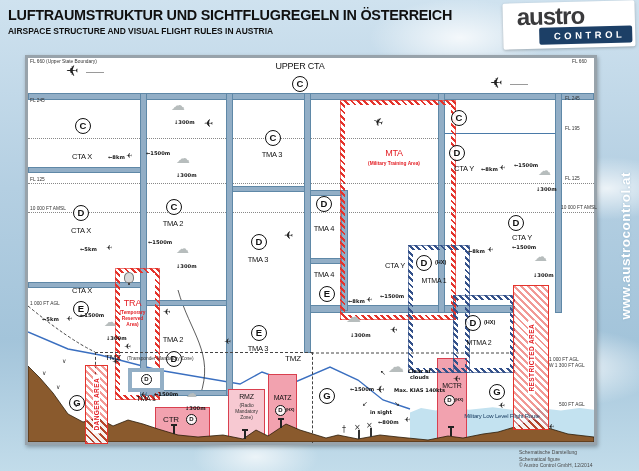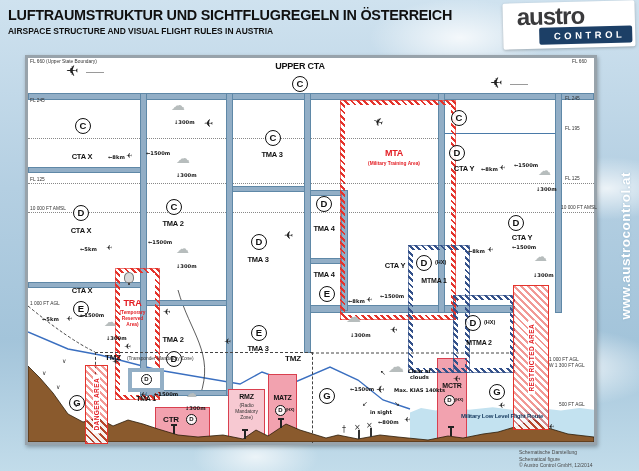--- a/index.html
+++ b/index.html
@@ -24,21 +24,21 @@
     font-weight:bold;letter-spacing:3.5px;padding:3px 7px 3px 15px;border-radius:2px;}
   .site{right:6px;top:172px;writing-mode:vertical-rl;transform:rotate(180deg);color:#fff;
     font-weight:bold;font-size:13.5px;letter-spacing:.5px;text-shadow:0 0 2px rgba(120,160,190,.6);}
   .footer{left:519px;top:449px;font-size:5px;line-height:1.3;color:#4a4a4a;}
   .panel{left:25px;top:55px;width:572px;height:390px;background:#fff;border:3px solid #98a3ab;
     box-sizing:border-box;box-shadow:1px 2px 4px rgba(0,0,0,.3);}
   
   .wall{position:absolute;background:#92aec6;border:1px solid #5f88a7;box-sizing:border-box;z-index:3;}
   .dotl{position:absolute;border-top:1px dotted #888;z-index:1;}
   .thinl{position:absolute;border-top:1px solid #4a7aa8;z-index:2;}
-  .lb{position:absolute;font-weight:bold;color:#121212;z-index:8;white-space:nowrap;font-size:7.5px;
+  .lb{position:absolute;font-weight:normal;color:#121212;z-index:8;white-space:nowrap;font-size:7.5px;
     letter-spacing:-.2px;text-align:center;}
   .lb.b9{font-size:9px;} .lb.b8{font-size:8px;} .lb.b7{font-size:7px;} .lb.b6{font-size:6px;}
   .tn{position:absolute;font-size:4.8px;color:#333;z-index:8;white-space:nowrap;}
   .red{color:#e31e24;}
   .navy{color:#1b3f63;}
   .cc{position:absolute;width:14px;height:14px;border:1.6px solid #111;border-radius:50%;
     background:rgba(255,255,255,.9);color:#111;font-weight:bold;font-size:9.5px;line-height:14px;
     text-align:center;z-index:8;}
   .cc.sm{width:9px;height:9px;font-size:6px;line-height:9px;border-width:1.2px;}
   .hx{position:absolute;font-size:5.5px;font-weight:bold;color:#111;z-index:8;white-space:nowrap;}

